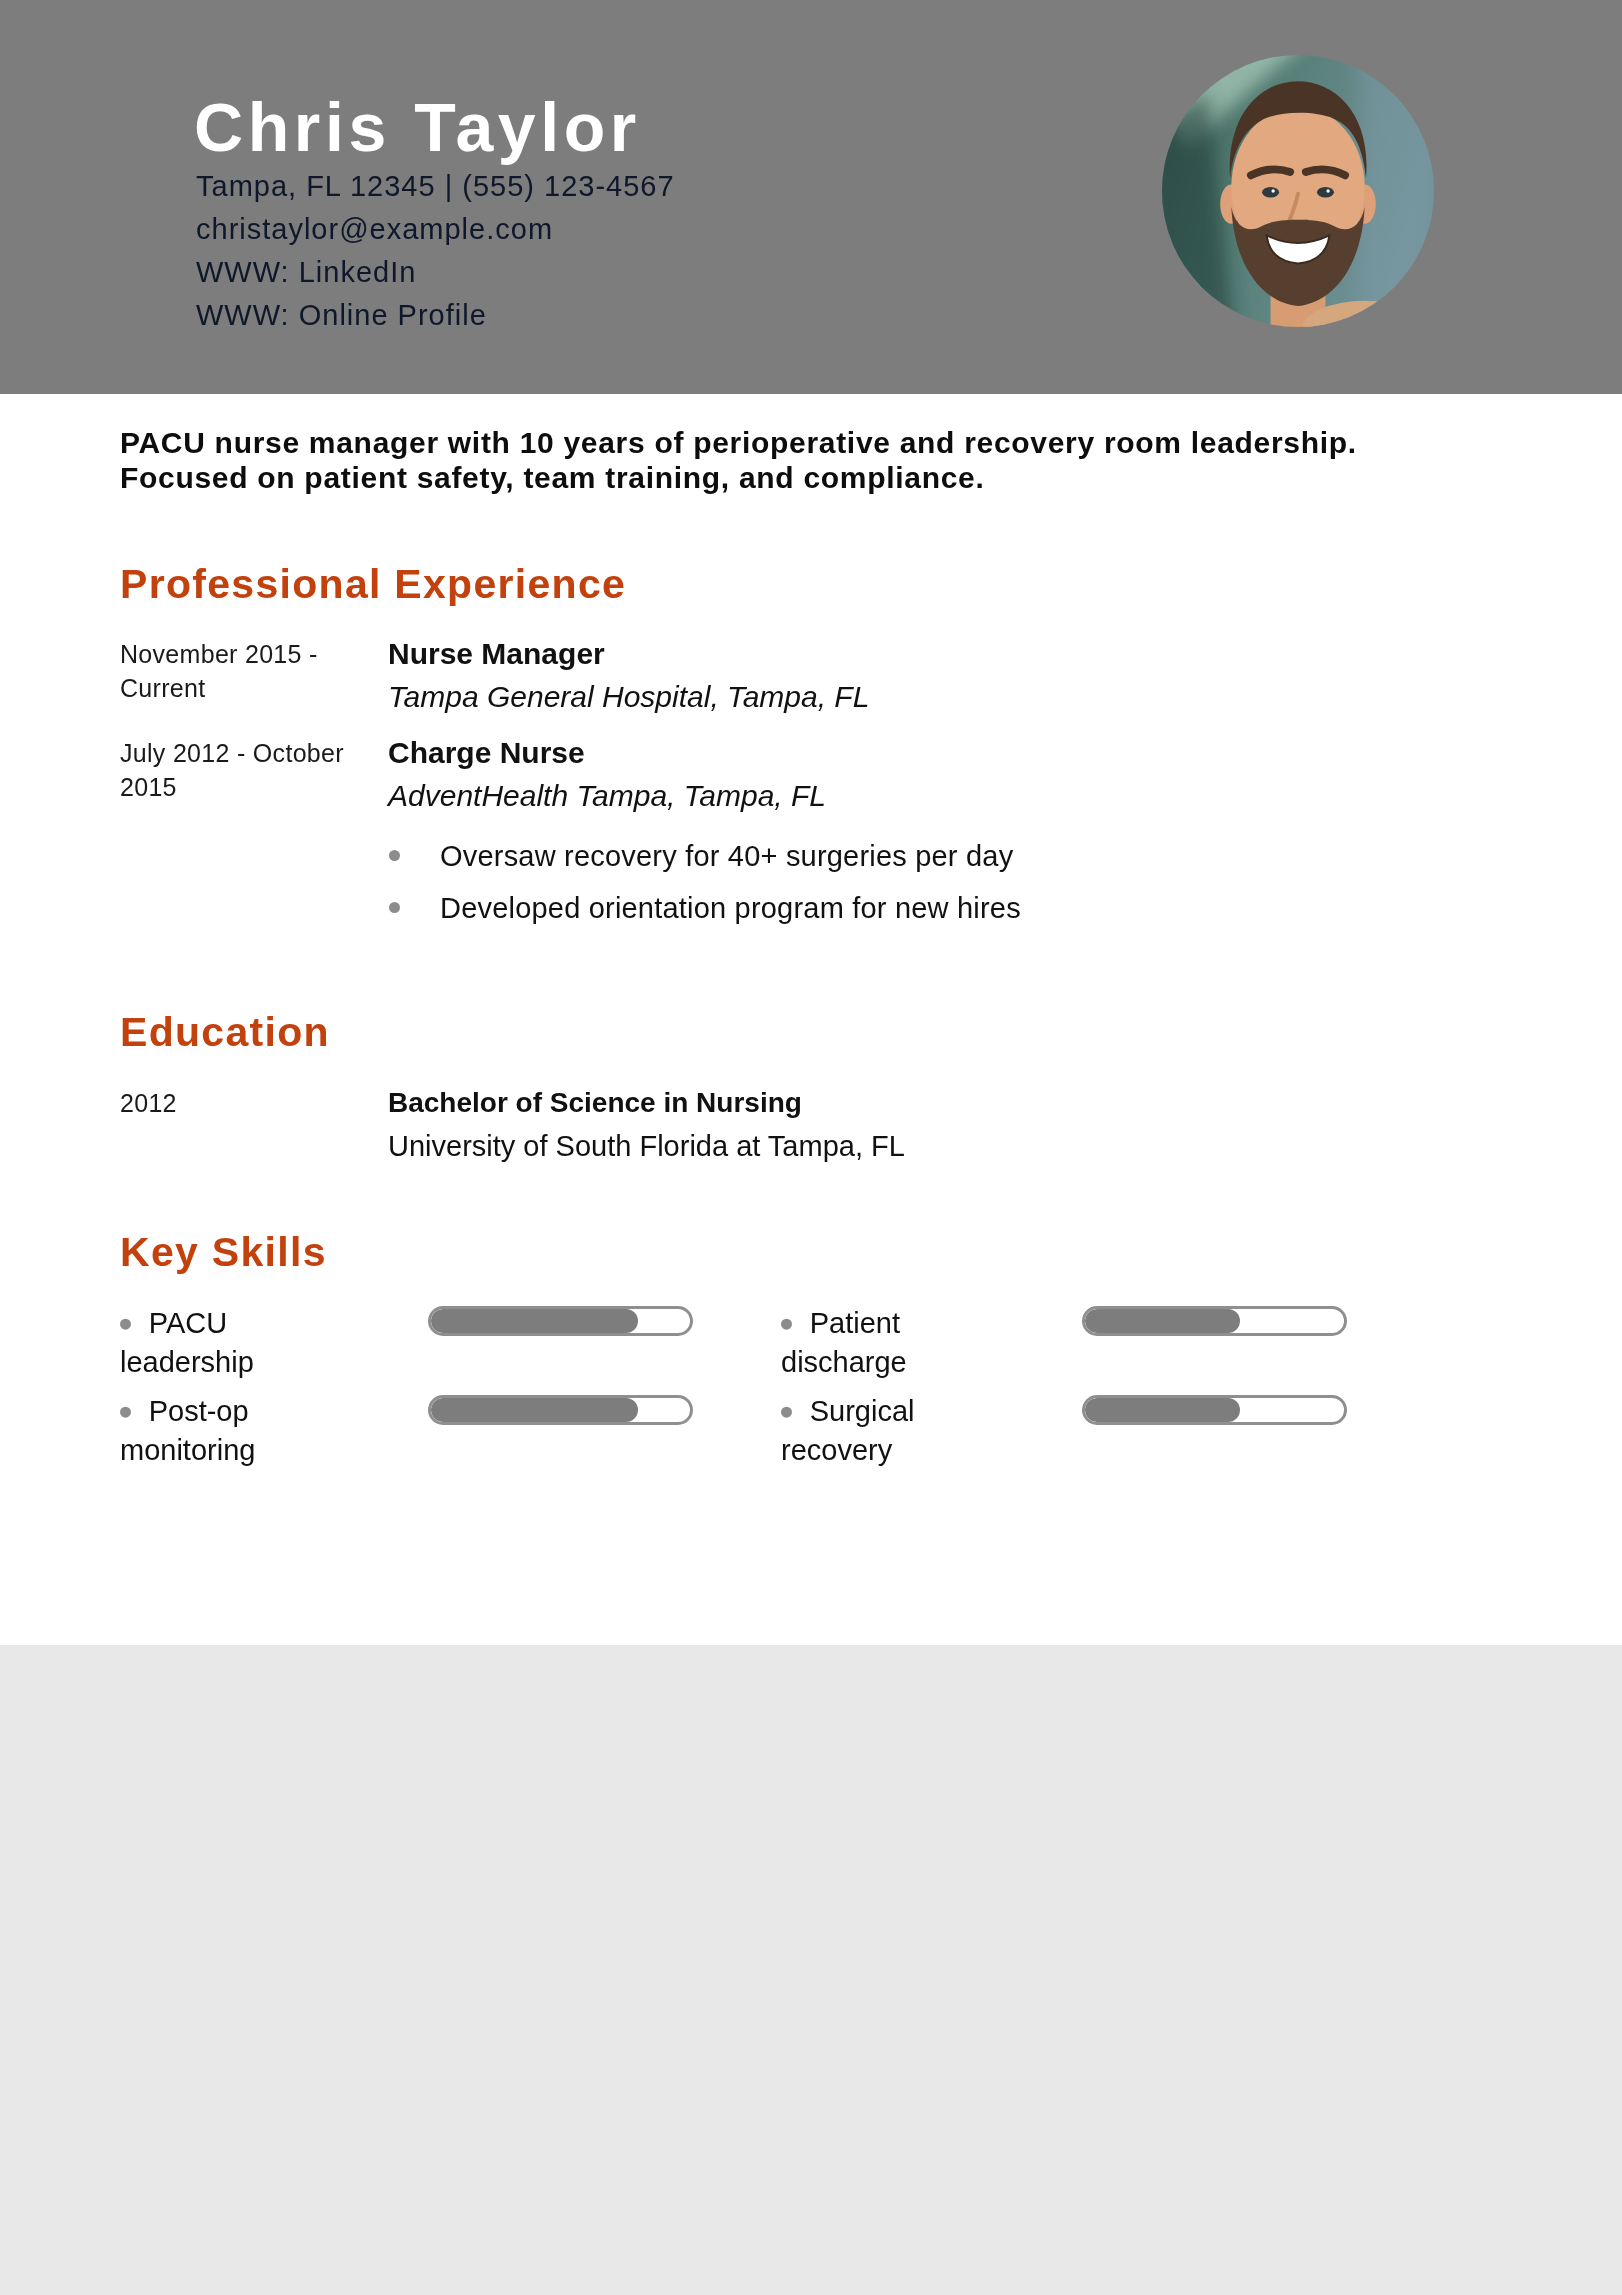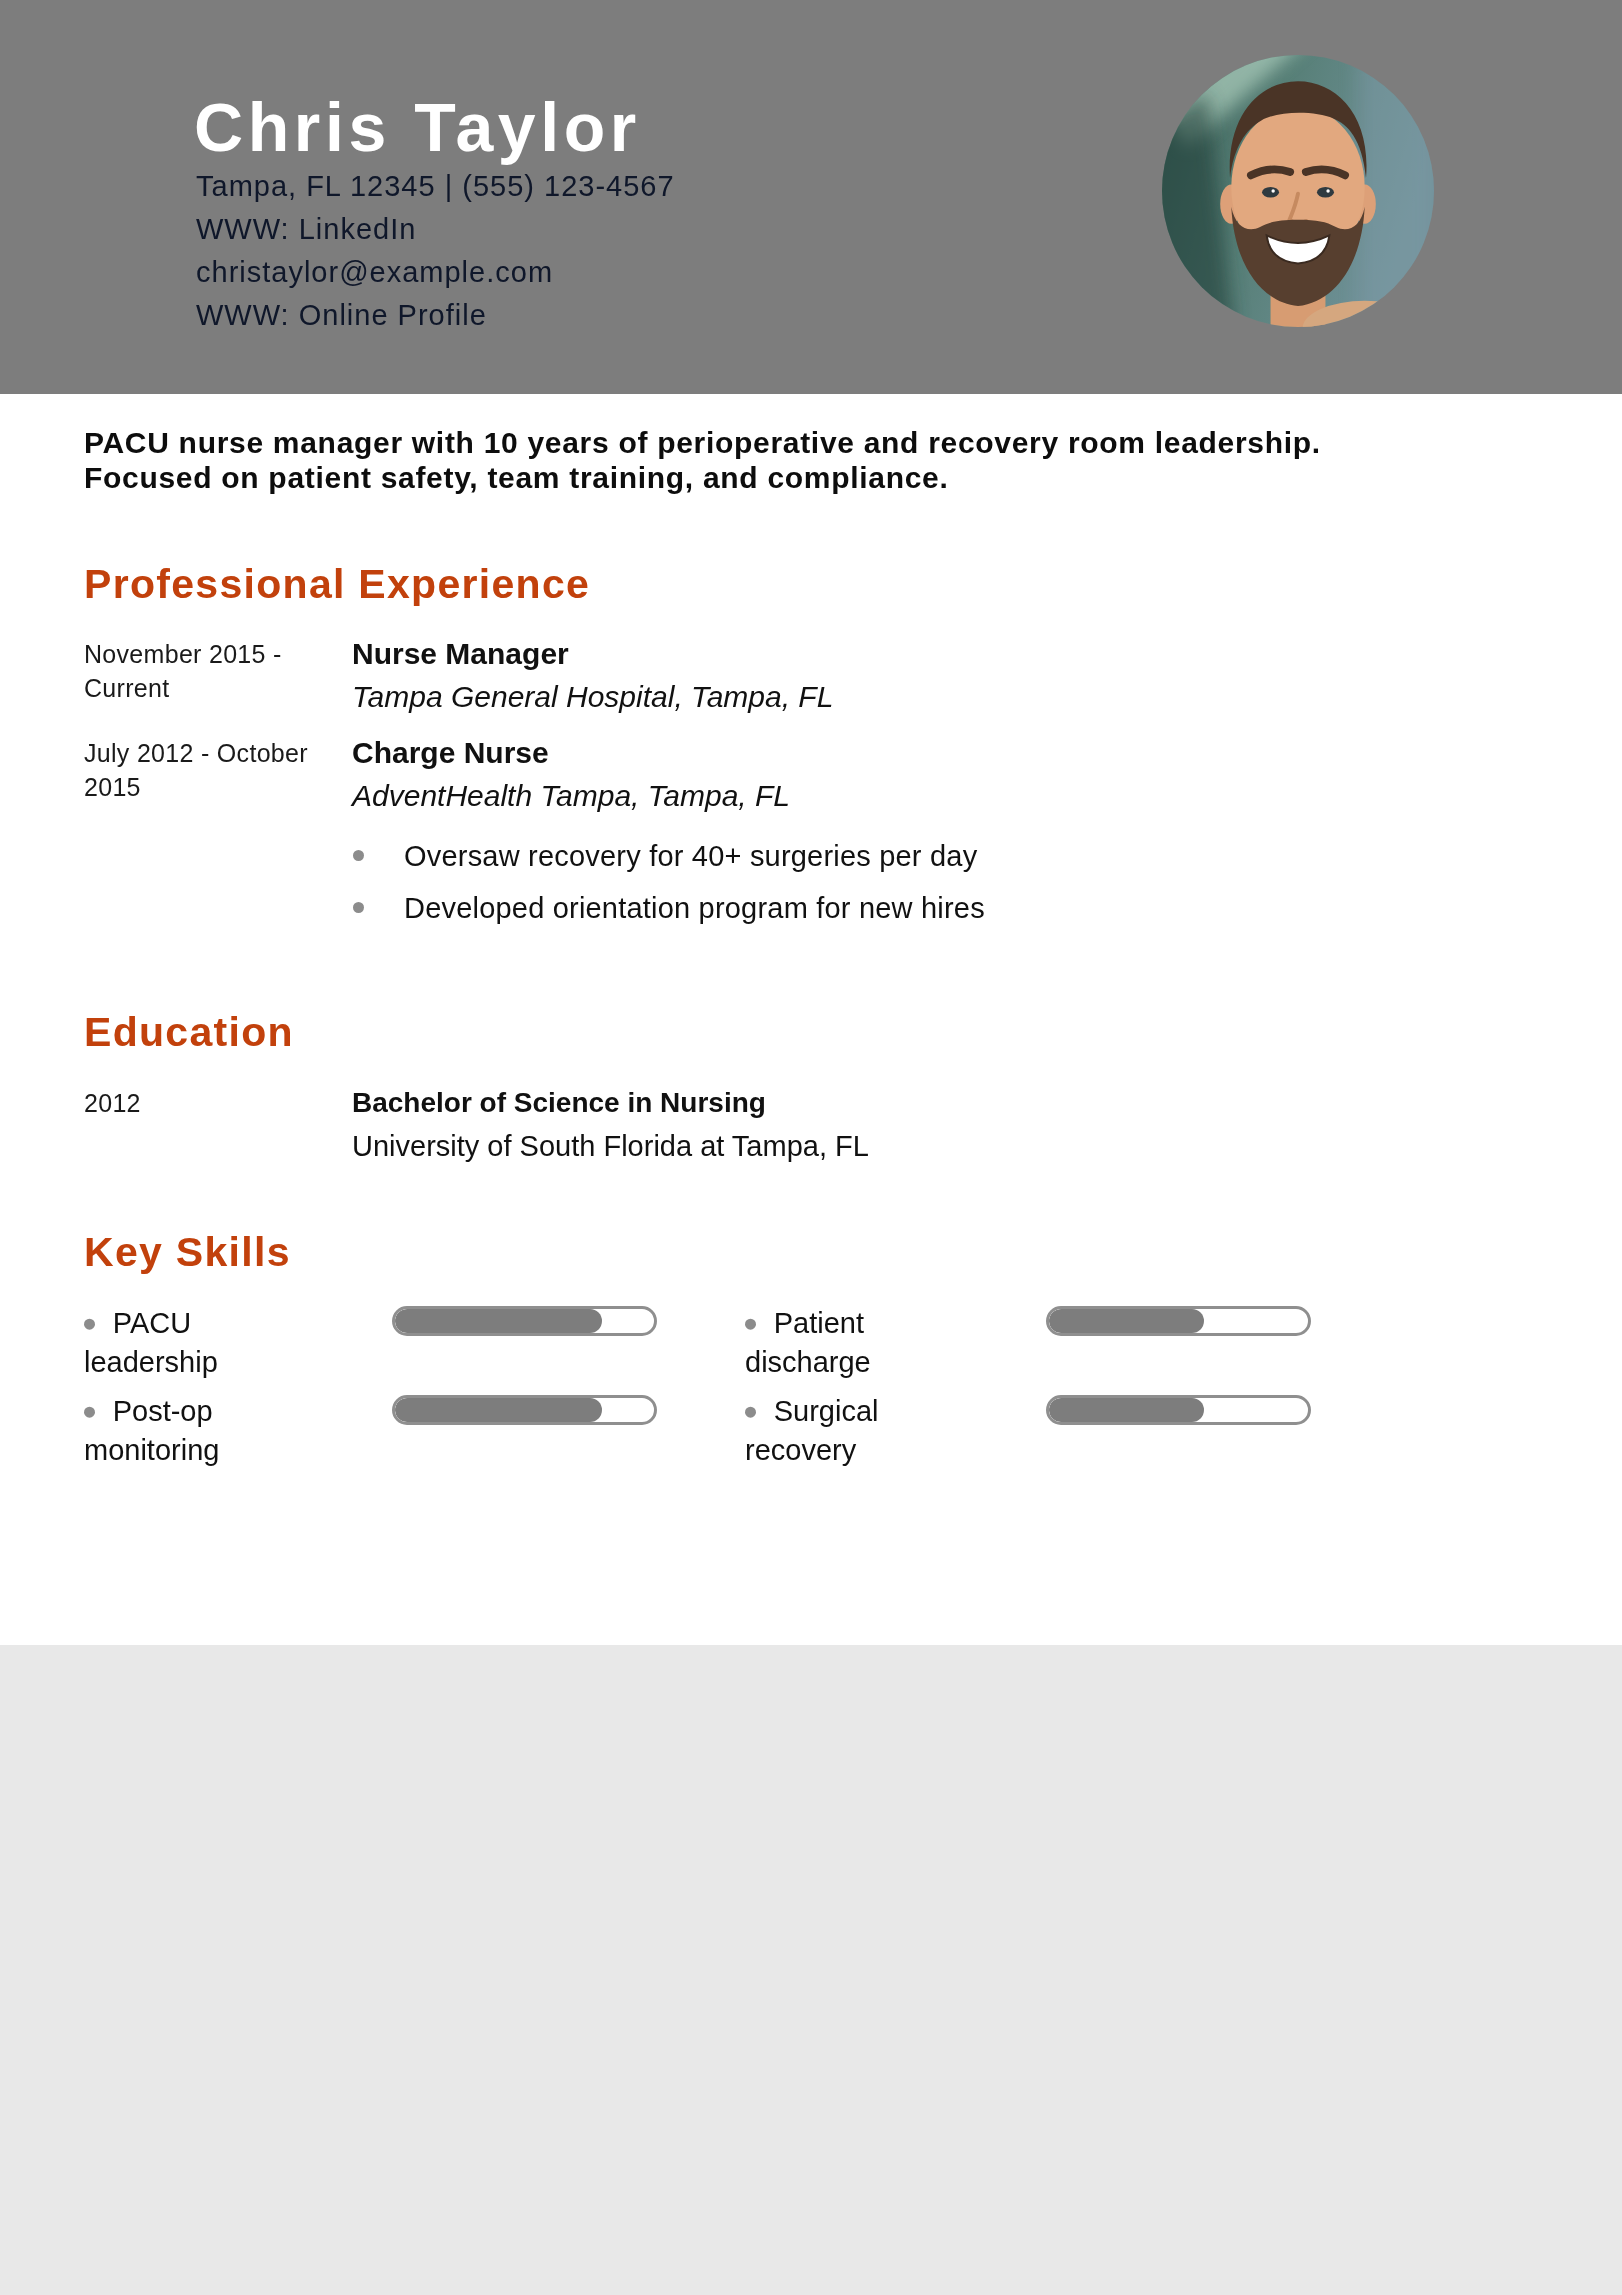--- a/index.html
+++ b/index.html
@@ -31,21 +31,21 @@
   .photo {
     position:absolute; left:1162px; top:55px;
     width:272px; height:272px;
     border-radius:50%; overflow:hidden;
   }
   .photo svg { display:block; width:100%; height:100%; }
 
   
   main {
     position:absolute; top:394px; left:0; right:0;
-    padding:31px 173px 0 84px;
+    padding:31px 173px 0 120px;
   }
   .summary {
     margin:0; width:1256px;
     font-size:30px; font-weight:700; letter-spacing:0.7px;
     line-height:35px; color:#0d0d0d;
   }
   h2.section {
     margin:67px 0 0 0;
     font-size:41px; font-weight:700; letter-spacing:1.3px;
     color:#c2410c; line-height:1.1;
@@ -96,22 +96,22 @@
 </style>
 </head>
 <body>
 
 <div class="page">
 
   <div class="band">
     <h1 class="name">Chris Taylor</h1>
     <div class="contact">
       <div>Tampa, FL 12345 | (555) 123-4567</div>
+      <div>christaylor@example.com</div>
       <div>WWW: LinkedIn</div>
-      <div>christaylor@example.com</div>
       <div>WWW: Online Profile</div>
     </div>
 
     <div class="photo">
       <svg viewBox="0 0 416 416" xmlns="http://www.w3.org/2000/svg">
         <defs>
           <filter id="b1" x="-30%" y="-30%" width="160%" height="160%">
               <feGaussianBlur stdDeviation="14"></feGaussianBlur>
             </filter>
           <linearGradient id="bgG" x1="0" y1="0" x2="1" y2="0.3">

